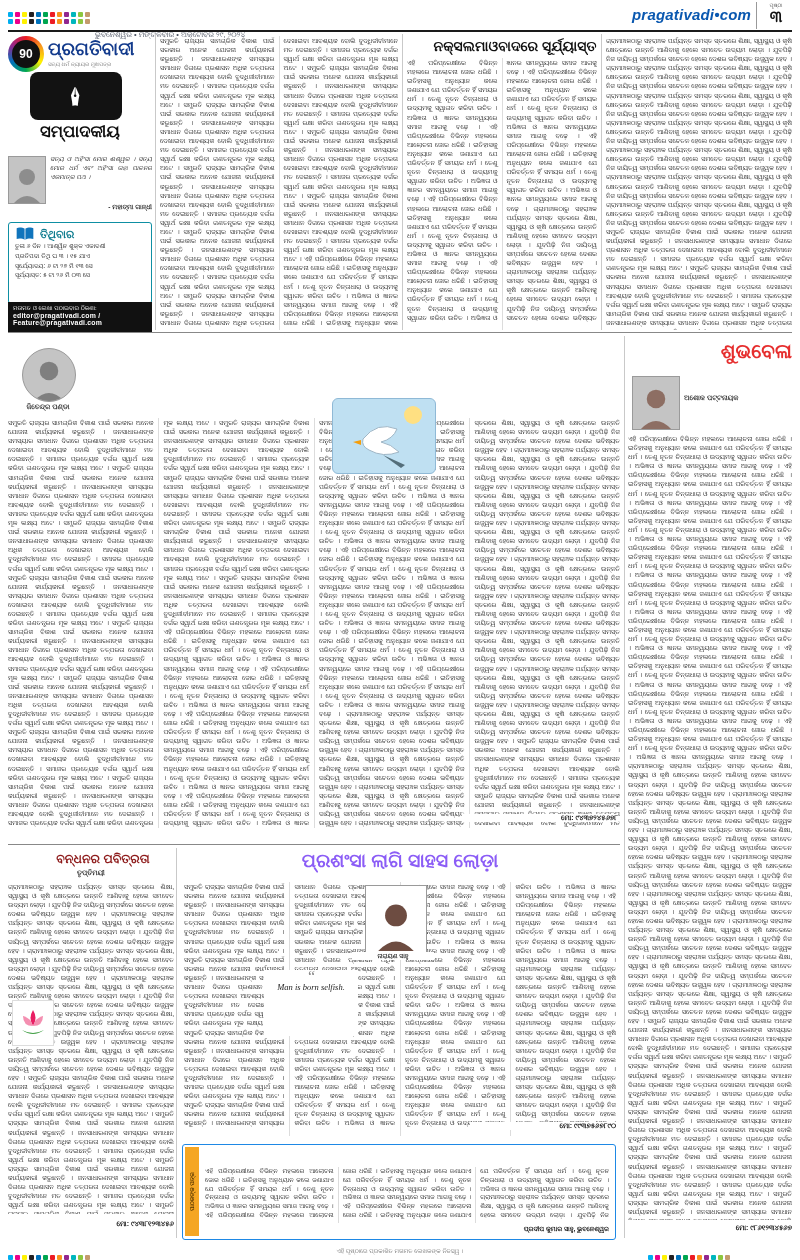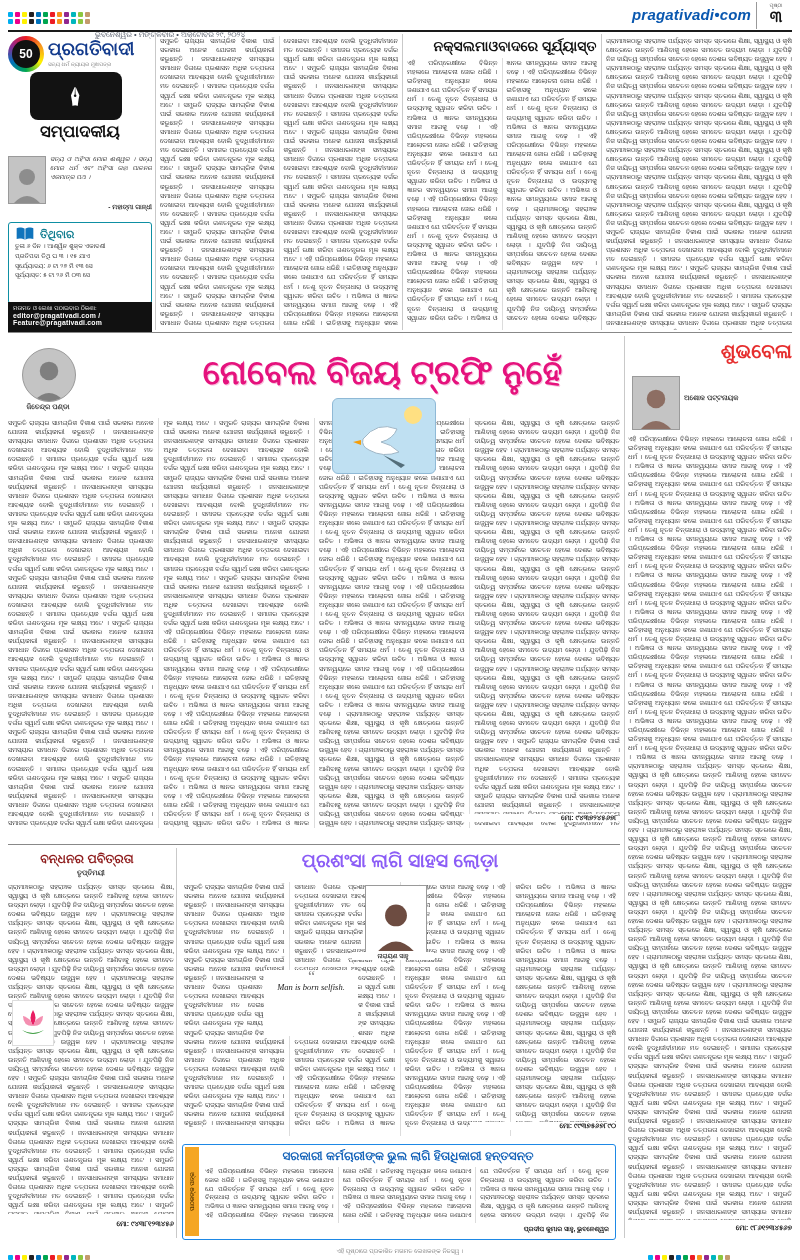--- a/index.html
+++ b/index.html
@@ -72,21 +72,21 @@
   <div class="abs" style="left:8px;top:10px;"><span class="dot" style="background: rgb(0, 174, 239);"></span><span class="dot" style="background: rgb(236, 0, 140);"></span><span class="dot" style="background: rgb(255, 242, 0);"></span><span class="dot" style="background: rgb(35, 31, 32);"></span><span class="dot" style="background: rgb(0, 114, 188);"></span><span class="dot" style="background: rgb(0, 166, 81);"></span><span class="dot" style="background: rgb(237, 28, 36);"></span><span class="dot" style="background: rgb(247, 148, 29);"></span><span class="dot" style="background: rgb(146, 39, 143);"></span><span class="dot" style="background: rgb(0, 183, 189);"></span><span class="dot" style="background: rgb(141, 198, 63);"></span><span class="dot" style="background: rgb(196, 154, 108);"></span></div>
   <div class="abs dateline" style="left:95px;top:8px;width:280px;">ଭୁବନେଶ୍ୱର • ମଙ୍ଗଳବାର • ଅକ୍ଟୋବର ୨୯, ୨୦୨୪</div>
   <div class="abs site" style="left:632px;top:6px;width:118px;">pragativadi•com</div>
   <div class="abs pagebox" style="left:756px;top:2px;width:38px;height:27px;">
     <div class="page-label">ପୃଷ୍ଠା</div>
     <div class="page-num">୩</div>
   </div>
   <div class="abs rule" style="left:8px;top:30px;width:784px;height:2px;"></div>
 
   <div class="abs emblem" style="left:8px;top:36px;">
-    <div class="emblem-inner">50</div>
+    <div class="emblem-inner">90</div>
   </div>
   <div class="abs m-title" style="left:48px;top:40px;width:106px;">ପ୍ରଗତିବାଦୀ</div>
   <div class="abs m-tag" style="left:48px;top:61px;width:106px;">ସତ୍ୟ ଧର୍ମ ନ୍ୟାୟର ମୁଖପତ୍ର</div>
 
   <div class="abs nibbox" style="left:30px;top:72px;width:92px;height:48px;">
     <span class="nib">✒</span>
   </div>
   <div class="abs section-label center" style="left:8px;top:122px;width:144px;">ସମ୍ପାଦକୀୟ</div>
 
   <div class="abs photo" style="left:8px;top:156px;width:36px;height:46px;">
@@ -139,21 +139,20 @@
   <div class="abs" style="left:8px;top:332px;width:784px;height:1px;background:#888;"></div>
 
   <div class="abs photo" style="left:22px;top:348px;width:52px;height:52px;border-radius:50%;">
     <svg width="40" height="44" viewBox="0 0 30 38">
       <circle cx="15" cy="12" r="8" fill="#7f7f7f"></circle>
         <path d="M2 38 q13 -14 26 0 Z" fill="#7f7f7f"></path>
     </svg>
   </div>
   <div class="abs author-name center" style="left:4px;top:403px;width:88px;">ଜିତେନ୍ଦ୍ର ପଣ୍ଡା</div>
 
-  <div class="abs main-headline center" style="left:135px;top:340px;width:495px;height:64px;">ନୋବେଲ ବିଜୟ ଟ୍ରଫି ନୁହେଁ</div>
 
   <div class="abs cartoon" style="left:332px;top:398px;width:102px;height:74px;">
     <svg width="102" height="74" viewBox="0 0 102 74">
       <circle cx="80" cy="16" r="9" fill="#ffe082"></circle>
       <path d="M30 40 q14 -18 34 -10 q-4 10 -16 13 q10 2 18 10 q-16 6 -30 -2 q-8 -4 -6 -11 Z" fill="#ffffff" stroke="#9fb6c6" stroke-width="1"></path>
       <path d="M28 41 l-8 2 l8 3 Z" fill="#f59e0b"></path>
       <path d="M50 56 l22 10 l-4 3 Z" fill="#546e7a"></path>
     </svg>
   </div>
 
@@ -178,21 +177,21 @@
   <div class="abs body-text" style="left:628px;top:434px;width:164px;height:786px;">
     <span>ଏହି ପରିପ୍ରେକ୍ଷୀରେ ବିଭିନ୍ନ ମହଲରେ ଆଲୋଚନା ଜୋର ଧରିଛି । ଇତିହାସକୁ ଅନୁଧ୍ୟାନ କଲେ ଜଣାଯାଏ ଯେ ପରିବର୍ତ୍ତନ ହିଁ ସମୟର ଧର୍ମ । ତେଣୁ ନୂତନ ଚିନ୍ତାଧାରା ଓ ଉଦ୍ୟମକୁ ସ୍ୱାଗତ କରିବା ଉଚିତ । ଅଭିଜ୍ଞତା ଓ ଜ୍ଞାନର ସମନ୍ୱୟରେ ସମାଜ ଆଗକୁ ବଢ଼େ । ଏହି ପରିପ୍ରେକ୍ଷୀରେ ବିଭିନ୍ନ ମହଲରେ ଆଲୋଚନା ଜୋର ଧରିଛି । ଇତିହାସକୁ ଅନୁଧ୍ୟାନ କଲେ ଜଣାଯାଏ ଯେ ପରିବର୍ତ୍ତନ ହିଁ ସମୟର ଧର୍ମ । ତେଣୁ ନୂତନ ଚିନ୍ତାଧାରା ଓ ଉଦ୍ୟମକୁ ସ୍ୱାଗତ କରିବା ଉଚିତ । ଅଭିଜ୍ଞତା ଓ ଜ୍ଞାନର ସମନ୍ୱୟରେ ସମାଜ ଆଗକୁ ବଢ଼େ । ଏହି ପରିପ୍ରେକ୍ଷୀରେ ବିଭିନ୍ନ ମହଲରେ ଆଲୋଚନା ଜୋର ଧରିଛି । ଇତିହାସକୁ ଅନୁଧ୍ୟାନ କଲେ ଜଣାଯାଏ ଯେ ପରିବର୍ତ୍ତନ ହିଁ ସମୟର ଧର୍ମ । ତେଣୁ ନୂତନ ଚିନ୍ତାଧାରା ଓ ଉଦ୍ୟମକୁ ସ୍ୱାଗତ କରିବା ଉଚିତ । ଅଭିଜ୍ଞତା ଓ ଜ୍ଞାନର ସମନ୍ୱୟରେ ସମାଜ ଆଗକୁ ବଢ଼େ । ଏହି ପରିପ୍ରେକ୍ଷୀରେ ବିଭିନ୍ନ ମହଲରେ ଆଲୋଚନା ଜୋର ଧରିଛି । ଇତିହାସକୁ ଅନୁଧ୍ୟାନ କଲେ ଜଣାଯାଏ ଯେ ପରିବର୍ତ୍ତନ ହିଁ ସମୟର ଧର୍ମ । ତେଣୁ ନୂତନ ଚିନ୍ତାଧାରା ଓ ଉଦ୍ୟମକୁ ସ୍ୱାଗତ କରିବା ଉଚିତ । ଅଭିଜ୍ଞତା ଓ ଜ୍ଞାନର ସମନ୍ୱୟରେ ସମାଜ ଆଗକୁ ବଢ଼େ । ଏହି ପରିପ୍ରେକ୍ଷୀରେ ବିଭିନ୍ନ ମହଲରେ ଆଲୋଚନା ଜୋର ଧରିଛି । ଇତିହାସକୁ ଅନୁଧ୍ୟାନ କଲେ ଜଣାଯାଏ ଯେ ପରିବର୍ତ୍ତନ ହିଁ ସମୟର ଧର୍ମ । ତେଣୁ ନୂତନ ଚିନ୍ତାଧାରା ଓ ଉଦ୍ୟମକୁ ସ୍ୱାଗତ କରିବା ଉଚିତ । ଅଭିଜ୍ଞତା ଓ ଜ୍ଞାନର ସମନ୍ୱୟରେ ସମାଜ ଆଗକୁ ବଢ଼େ । ଏହି ପରିପ୍ରେକ୍ଷୀରେ ବିଭିନ୍ନ ମହଲରେ ଆଲୋଚନା ଜୋର ଧରିଛି । ଇତିହାସକୁ ଅନୁଧ୍ୟାନ କଲେ ଜଣାଯାଏ ଯେ ପରିବର୍ତ୍ତନ ହିଁ ସମୟର ଧର୍ମ । ତେଣୁ ନୂତନ ଚିନ୍ତାଧାରା ଓ ଉଦ୍ୟମକୁ ସ୍ୱାଗତ କରିବା ଉଚିତ । ଅଭିଜ୍ଞତା ଓ ଜ୍ଞାନର ସମନ୍ୱୟରେ ସମାଜ ଆଗକୁ ବଢ଼େ । ଏହି ପରିପ୍ରେକ୍ଷୀରେ ବିଭିନ୍ନ ମହଲରେ ଆଲୋଚନା ଜୋର ଧରିଛି । ଇତିହାସକୁ ଅନୁଧ୍ୟାନ କଲେ ଜଣାଯାଏ ଯେ ପରିବର୍ତ୍ତନ ହିଁ ସମୟର ଧର୍ମ । ତେଣୁ ନୂତନ ଚିନ୍ତାଧାରା ଓ ଉଦ୍ୟମକୁ ସ୍ୱାଗତ କରିବା ଉଚିତ । ଅଭିଜ୍ଞତା ଓ ଜ୍ଞାନର ସମନ୍ୱୟରେ ସମାଜ ଆଗକୁ ବଢ଼େ । ଏହି ପରିପ୍ରେକ୍ଷୀରେ ବିଭିନ୍ନ ମହଲରେ ଆଲୋଚନା ଜୋର ଧରିଛି । ଇତିହାସକୁ ଅନୁଧ୍ୟାନ କଲେ ଜଣାଯାଏ ଯେ ପରିବର୍ତ୍ତନ ହିଁ ସମୟର ଧର୍ମ । ତେଣୁ ନୂତନ ଚିନ୍ତାଧାରା ଓ ଉଦ୍ୟମକୁ ସ୍ୱାଗତ କରିବା ଉଚିତ । ଅଭିଜ୍ଞତା ଓ ଜ୍ଞାନର ସମନ୍ୱୟରେ ସମାଜ ଆଗକୁ ବଢ଼େ । ଏହି ପରିପ୍ରେକ୍ଷୀରେ ବିଭିନ୍ନ ମହଲରେ ଆଲୋଚନା ଜୋର ଧରିଛି । ଇତିହାସକୁ ଅନୁଧ୍ୟାନ କଲେ ଜଣାଯାଏ ଯେ ପରିବର୍ତ୍ତନ ହିଁ ସମୟର ଧର୍ମ । ତେଣୁ ନୂତନ ଚିନ୍ତାଧାରା ଓ ଉଦ୍ୟମକୁ ସ୍ୱାଗତ କରିବା ଉଚିତ । ଅଭିଜ୍ଞତା ଓ ଜ୍ଞାନର ସମନ୍ୱୟରେ ସମାଜ ଆଗକୁ ବଢ଼େ । </span>
     <span>ଗ୍ରାମାଞ୍ଚଳଠାରୁ ସହରାଞ୍ଚଳ ପର୍ଯ୍ୟନ୍ତ ସମସ୍ତ ସ୍ତରରେ ଶିକ୍ଷା, ସ୍ୱାସ୍ଥ୍ୟ ଓ କୃଷି କ୍ଷେତ୍ରରେ ଉନ୍ନତି ଆଣିବାକୁ ହେଲେ ସମବେତ ଉଦ୍ୟମ ଲୋଡ଼ା । ଯୁବପିଢ଼ି ନିଜ ଦାୟିତ୍ୱ ସମ୍ପର୍କରେ ସଚେତନ ହେଲେ ଦେଶର ଭବିଷ୍ୟତ ଉଜ୍ଜ୍ୱଳ ହେବ । ଗ୍ରାମାଞ୍ଚଳଠାରୁ ସହରାଞ୍ଚଳ ପର୍ଯ୍ୟନ୍ତ ସମସ୍ତ ସ୍ତରରେ ଶିକ୍ଷା, ସ୍ୱାସ୍ଥ୍ୟ ଓ କୃଷି କ୍ଷେତ୍ରରେ ଉନ୍ନତି ଆଣିବାକୁ ହେଲେ ସମବେତ ଉଦ୍ୟମ ଲୋଡ଼ା । ଯୁବପିଢ଼ି ନିଜ ଦାୟିତ୍ୱ ସମ୍ପର୍କରେ ସଚେତନ ହେଲେ ଦେଶର ଭବିଷ୍ୟତ ଉଜ୍ଜ୍ୱଳ ହେବ । ଗ୍ରାମାଞ୍ଚଳଠାରୁ ସହରାଞ୍ଚଳ ପର୍ଯ୍ୟନ୍ତ ସମସ୍ତ ସ୍ତରରେ ଶିକ୍ଷା, ସ୍ୱାସ୍ଥ୍ୟ ଓ କୃଷି କ୍ଷେତ୍ରରେ ଉନ୍ନତି ଆଣିବାକୁ ହେଲେ ସମବେତ ଉଦ୍ୟମ ଲୋଡ଼ା । ଯୁବପିଢ଼ି ନିଜ ଦାୟିତ୍ୱ ସମ୍ପର୍କରେ ସଚେତନ ହେଲେ ଦେଶର ଭବିଷ୍ୟତ ଉଜ୍ଜ୍ୱଳ ହେବ । ଗ୍ରାମାଞ୍ଚଳଠାରୁ ସହରାଞ୍ଚଳ ପର୍ଯ୍ୟନ୍ତ ସମସ୍ତ ସ୍ତରରେ ଶିକ୍ଷା, ସ୍ୱାସ୍ଥ୍ୟ ଓ କୃଷି କ୍ଷେତ୍ରରେ ଉନ୍ନତି ଆଣିବାକୁ ହେଲେ ସମବେତ ଉଦ୍ୟମ ଲୋଡ଼ା । ଯୁବପିଢ଼ି ନିଜ ଦାୟିତ୍ୱ ସମ୍ପର୍କରେ ସଚେତନ ହେଲେ ଦେଶର ଭବିଷ୍ୟତ ଉଜ୍ଜ୍ୱଳ ହେବ । ଗ୍ରାମାଞ୍ଚଳଠାରୁ ସହରାଞ୍ଚଳ ପର୍ଯ୍ୟନ୍ତ ସମସ୍ତ ସ୍ତରରେ ଶିକ୍ଷା, ସ୍ୱାସ୍ଥ୍ୟ ଓ କୃଷି କ୍ଷେତ୍ରରେ ଉନ୍ନତି ଆଣିବାକୁ ହେଲେ ସମବେତ ଉଦ୍ୟମ ଲୋଡ଼ା । ଯୁବପିଢ଼ି ନିଜ ଦାୟିତ୍ୱ ସମ୍ପର୍କରେ ସଚେତନ ହେଲେ ଦେଶର ଭବିଷ୍ୟତ ଉଜ୍ଜ୍ୱଳ ହେବ । ଗ୍ରାମାଞ୍ଚଳଠାରୁ ସହରାଞ୍ଚଳ ପର୍ଯ୍ୟନ୍ତ ସମସ୍ତ ସ୍ତରରେ ଶିକ୍ଷା, ସ୍ୱାସ୍ଥ୍ୟ ଓ କୃଷି କ୍ଷେତ୍ରରେ ଉନ୍ନତି ଆଣିବାକୁ ହେଲେ ସମବେତ ଉଦ୍ୟମ ଲୋଡ଼ା । ଯୁବପିଢ଼ି ନିଜ ଦାୟିତ୍ୱ ସମ୍ପର୍କରେ ସଚେତନ ହେଲେ ଦେଶର ଭବିଷ୍ୟତ ଉଜ୍ଜ୍ୱଳ ହେବ । ଗ୍ରାମାଞ୍ଚଳଠାରୁ ସହରାଞ୍ଚଳ ପର୍ଯ୍ୟନ୍ତ ସମସ୍ତ ସ୍ତରରେ ଶିକ୍ଷା, ସ୍ୱାସ୍ଥ୍ୟ ଓ କୃଷି କ୍ଷେତ୍ରରେ ଉନ୍ନତି ଆଣିବାକୁ ହେଲେ ସମବେତ ଉଦ୍ୟମ ଲୋଡ଼ା । ଯୁବପିଢ଼ି ନିଜ ଦାୟିତ୍ୱ ସମ୍ପର୍କରେ ସଚେତନ ହେଲେ ଦେଶର ଭବିଷ୍ୟତ ଉଜ୍ଜ୍ୱଳ ହେବ । ଗ୍ରାମାଞ୍ଚଳଠାରୁ ସହରାଞ୍ଚଳ ପର୍ଯ୍ୟନ୍ତ ସମସ୍ତ ସ୍ତରରେ ଶିକ୍ଷା, ସ୍ୱାସ୍ଥ୍ୟ ଓ କୃଷି କ୍ଷେତ୍ରରେ ଉନ୍ନତି ଆଣିବାକୁ ହେଲେ ସମବେତ ଉଦ୍ୟମ ଲୋଡ଼ା । ଯୁବପିଢ଼ି ନିଜ ଦାୟିତ୍ୱ ସମ୍ପର୍କରେ ସଚେତନ ହେଲେ ଦେଶର ଭବିଷ୍ୟତ ଉଜ୍ଜ୍ୱଳ ହେବ । </span>
     <span>ସମ୍ପ୍ରତି ରାଜ୍ୟର ସାମଗ୍ରିକ ବିକାଶ ପାଇଁ ସରକାର ଅନେକ ଯୋଜନା କାର୍ଯ୍ୟକାରୀ କରୁଛନ୍ତି । ଜନସାଧାରଣଙ୍କ ସମସ୍ୟାର ସମାଧାନ ଦିଗରେ ପ୍ରଶାସନ ଅଧିକ ତତ୍ପରତା ଦେଖାଇବା ଆବଶ୍ୟକ ବୋଲି ବୁଦ୍ଧିଜୀବୀମାନେ ମତ ଦେଇଛନ୍ତି । ସମାଜର ପ୍ରତ୍ୟେକ ବର୍ଗର ସ୍ୱାର୍ଥ ରକ୍ଷା କରିବା ଗଣତନ୍ତ୍ରର ମୂଳ ଲକ୍ଷ୍ୟ ଅଟେ । ସମ୍ପ୍ରତି ରାଜ୍ୟର ସାମଗ୍ରିକ ବିକାଶ ପାଇଁ ସରକାର ଅନେକ ଯୋଜନା କାର୍ଯ୍ୟକାରୀ କରୁଛନ୍ତି । ଜନସାଧାରଣଙ୍କ ସମସ୍ୟାର ସମାଧାନ ଦିଗରେ ପ୍ରଶାସନ ଅଧିକ ତତ୍ପରତା ଦେଖାଇବା ଆବଶ୍ୟକ ବୋଲି ବୁଦ୍ଧିଜୀବୀମାନେ ମତ ଦେଇଛନ୍ତି । ସମାଜର ପ୍ରତ୍ୟେକ ବର୍ଗର ସ୍ୱାର୍ଥ ରକ୍ଷା କରିବା ଗଣତନ୍ତ୍ରର ମୂଳ ଲକ୍ଷ୍ୟ ଅଟେ । ସମ୍ପ୍ରତି ରାଜ୍ୟର ସାମଗ୍ରିକ ବିକାଶ ପାଇଁ ସରକାର ଅନେକ ଯୋଜନା କାର୍ଯ୍ୟକାରୀ କରୁଛନ୍ତି । ଜନସାଧାରଣଙ୍କ ସମସ୍ୟାର ସମାଧାନ ଦିଗରେ ପ୍ରଶାସନ ଅଧିକ ତତ୍ପରତା ଦେଖାଇବା ଆବଶ୍ୟକ ବୋଲି ବୁଦ୍ଧିଜୀବୀମାନେ ମତ ଦେଇଛନ୍ତି । ସମାଜର ପ୍ରତ୍ୟେକ ବର୍ଗର ସ୍ୱାର୍ଥ ରକ୍ଷା କରିବା ଗଣତନ୍ତ୍ରର ମୂଳ ଲକ୍ଷ୍ୟ ଅଟେ । ସମ୍ପ୍ରତି ରାଜ୍ୟର ସାମଗ୍ରିକ ବିକାଶ ପାଇଁ ସରକାର ଅନେକ ଯୋଜନା କାର୍ଯ୍ୟକାରୀ କରୁଛନ୍ତି । ଜନସାଧାରଣଙ୍କ ସମସ୍ୟାର ସମାଧାନ ଦିଗରେ ପ୍ରଶାସନ ଅଧିକ ତତ୍ପରତା ଦେଖାଇବା ଆବଶ୍ୟକ ବୋଲି ବୁଦ୍ଧିଜୀବୀମାନେ ମତ ଦେଇଛନ୍ତି । ସମାଜର ପ୍ରତ୍ୟେକ ବର୍ଗର ସ୍ୱାର୍ଥ ରକ୍ଷା କରିବା ଗଣତନ୍ତ୍ରର ମୂଳ ଲକ୍ଷ୍ୟ ଅଟେ । ସମ୍ପ୍ରତି ରାଜ୍ୟର ସାମଗ୍ରିକ ବିକାଶ ପାଇଁ ସରକାର ଅନେକ ଯୋଜନା କାର୍ଯ୍ୟକାରୀ କରୁଛନ୍ତି । ଜନସାଧାରଣଙ୍କ ସମସ୍ୟାର ସମାଧାନ ଦିଗରେ ପ୍ରଶାସନ ଅଧିକ ତତ୍ପରତା ଦେଖାଇବା ଆବଶ୍ୟକ ବୋଲି ବୁଦ୍ଧିଜୀବୀମାନେ ମତ ଦେଇଛନ୍ତି । ସମାଜର ପ୍ରତ୍ୟେକ ବର୍ଗର ସ୍ୱାର୍ଥ ରକ୍ଷା କରିବା ଗଣତନ୍ତ୍ରର ମୂଳ ଲକ୍ଷ୍ୟ ଅଟେ । ସମ୍ପ୍ରତି ରାଜ୍ୟର ସାମଗ୍ରିକ ବିକାଶ ପାଇଁ ସରକାର ଅନେକ ଯୋଜନା କାର୍ଯ୍ୟକାରୀ କରୁଛନ୍ତି । ଜନସାଧାରଣଙ୍କ ସମସ୍ୟାର ସମାଧାନ ଦିଗରେ ପ୍ରଶାସନ ଅଧିକ ତତ୍ପରତା ଦେଖାଇବା ଆବଶ୍ୟକ ବୋଲି ବୁଦ୍ଧିଜୀବୀମାନେ ମତ ଦେଇଛନ୍ତି । ସମାଜର ପ୍ରତ୍ୟେକ ବର୍ଗର ସ୍ୱାର୍ଥ ରକ୍ଷା କରିବା ଗଣତନ୍ତ୍ରର ମୂଳ ଲକ୍ଷ୍ୟ ଅଟେ । ସମ୍ପ୍ରତି ରାଜ୍ୟର ସାମଗ୍ରିକ ବିକାଶ ପାଇଁ ସରକାର ଅନେକ ଯୋଜନା କାର୍ଯ୍ୟକାରୀ କରୁଛନ୍ତି । ଜନସାଧାରଣଙ୍କ ସମସ୍ୟାର ସମାଧାନ ଦିଗରେ ପ୍ରଶାସନ ଅଧିକ ତତ୍ପରତା ଦେଖାଇବା ଆବଶ୍ୟକ ବୋଲି ବୁଦ୍ଧିଜୀବୀମାନେ ମତ ଦେଇଛନ୍ତି । ସମାଜର ପ୍ରତ୍ୟେକ ବର୍ଗର ସ୍ୱାର୍ଥ ରକ୍ଷା କରିବା ଗଣତନ୍ତ୍ରର ମୂଳ ଲକ୍ଷ୍ୟ ଅଟେ । ସମ୍ପ୍ରତି ରାଜ୍ୟର ସାମଗ୍ରିକ ବିକାଶ ପାଇଁ ସରକାର ଅନେକ ଯୋଜନା କାର୍ଯ୍ୟକାରୀ କରୁଛନ୍ତି । ଜନସାଧାରଣଙ୍କ ସମସ୍ୟାର ସମାଧାନ ଦିଗରେ ପ୍ରଶାସନ ଅଧିକ ତତ୍ପରତା ଦେଖାଇବା ଆବଶ୍ୟକ ବୋଲି ବୁଦ୍ଧିଜୀବୀମାନେ ମତ ଦେଇଛନ୍ତି । ସମାଜର ପ୍ରତ୍ୟେକ ବର୍ଗର ସ୍ୱାର୍ଥ ରକ୍ଷା କରିବା ଗଣତନ୍ତ୍ରର ମୂଳ ଲକ୍ଷ୍ୟ ଅଟେ । </span>
   </div>
   <div class="abs credit overlay" style="left:628px;top:1224px;width:164px;">ମୋ: ୯୮୬୧୨୩୪୫୬୭</div>
 
   <div class="abs" style="left:8px;top:844px;width:612px;height:1px;background:#888;"></div>
 
   <div class="abs vrule" style="left:176px;top:848px;height:390px;"></div>
-  <div class="abs bn-head center" style="left:4px;top:852px;width:166px;">ବନ୍ଧନର ପବିତ୍ରତା</div>
+  <div class="abs bn-head center" style="left:20px;top:852px;width:166px;">ବନ୍ଧନର ପବିତ୍ରତା</div>
   <div class="abs author-name center" style="left:8px;top:869px;width:166px;">ତୃପ୍ତିମୟୀ</div>
   <div class="abs body-text" style="left:8px;top:882px;width:166px;height:332px;">
     <span>ଗ୍ରାମାଞ୍ଚଳଠାରୁ ସହରାଞ୍ଚଳ ପର୍ଯ୍ୟନ୍ତ ସମସ୍ତ ସ୍ତରରେ ଶିକ୍ଷା, ସ୍ୱାସ୍ଥ୍ୟ ଓ କୃଷି କ୍ଷେତ୍ରରେ ଉନ୍ନତି ଆଣିବାକୁ ହେଲେ ସମବେତ ଉଦ୍ୟମ ଲୋଡ଼ା । ଯୁବପିଢ଼ି ନିଜ ଦାୟିତ୍ୱ ସମ୍ପର୍କରେ ସଚେତନ ହେଲେ ଦେଶର ଭବିଷ୍ୟତ ଉଜ୍ଜ୍ୱଳ ହେବ । ଗ୍ରାମାଞ୍ଚଳଠାରୁ ସହରାଞ୍ଚଳ ପର୍ଯ୍ୟନ୍ତ ସମସ୍ତ ସ୍ତରରେ ଶିକ୍ଷା, ସ୍ୱାସ୍ଥ୍ୟ ଓ କୃଷି କ୍ଷେତ୍ରରେ ଉନ୍ନତି ଆଣିବାକୁ ହେଲେ ସମବେତ ଉଦ୍ୟମ ଲୋଡ଼ା । ଯୁବପିଢ଼ି ନିଜ ଦାୟିତ୍ୱ ସମ୍ପର୍କରେ ସଚେତନ ହେଲେ ଦେଶର ଭବିଷ୍ୟତ ଉଜ୍ଜ୍ୱଳ ହେବ । ଗ୍ରାମାଞ୍ଚଳଠାରୁ ସହରାଞ୍ଚଳ ପର୍ଯ୍ୟନ୍ତ ସମସ୍ତ ସ୍ତରରେ ଶିକ୍ଷା, ସ୍ୱାସ୍ଥ୍ୟ ଓ କୃଷି କ୍ଷେତ୍ରରେ ଉନ୍ନତି ଆଣିବାକୁ ହେଲେ ସମବେତ ଉଦ୍ୟମ ଲୋଡ଼ା । ଯୁବପିଢ଼ି ନିଜ ଦାୟିତ୍ୱ ସମ୍ପର୍କରେ ସଚେତନ ହେଲେ ଦେଶର ଭବିଷ୍ୟତ ଉଜ୍ଜ୍ୱଳ ହେବ । ଗ୍ରାମାଞ୍ଚଳଠାରୁ ସହରାଞ୍ଚଳ ପର୍ଯ୍ୟନ୍ତ ସମସ୍ତ ସ୍ତରରେ ଶିକ୍ଷା, ସ୍ୱାସ୍ଥ୍ୟ ଓ କୃଷି କ୍ଷେତ୍ରରେ ଉନ୍ନତି ଆଣିବାକୁ ହେଲେ ସମବେତ ଉଦ୍ୟମ ଲୋଡ଼ା । ଯୁବପିଢ଼ି ନିଜ ଦାୟିତ୍ୱ ସମ୍ପର୍କରେ ସଚେତନ ହେଲେ ଦେଶର ଭବିଷ୍ୟତ ଉଜ୍ଜ୍ୱଳ ହେବ । ଗ୍ରାମାଞ୍ଚଳଠାରୁ ସହରାଞ୍ଚଳ ପର୍ଯ୍ୟନ୍ତ ସମସ୍ତ ସ୍ତରରେ ଶିକ୍ଷା, ସ୍ୱାସ୍ଥ୍ୟ ଓ କୃଷି କ୍ଷେତ୍ରରେ ଉନ୍ନତି ଆଣିବାକୁ ହେଲେ ସମବେତ ଉଦ୍ୟମ ଲୋଡ଼ା । ଯୁବପିଢ଼ି ନିଜ ଦାୟିତ୍ୱ ସମ୍ପର୍କରେ ସଚେତନ ହେଲେ ଦେଶର ଭବିଷ୍ୟତ ଉଜ୍ଜ୍ୱଳ ହେବ । ଗ୍ରାମାଞ୍ଚଳଠାରୁ ସହରାଞ୍ଚଳ ପର୍ଯ୍ୟନ୍ତ ସମସ୍ତ ସ୍ତରରେ ଶିକ୍ଷା, ସ୍ୱାସ୍ଥ୍ୟ ଓ କୃଷି କ୍ଷେତ୍ରରେ ଉନ୍ନତି ଆଣିବାକୁ ହେଲେ ସମବେତ ଉଦ୍ୟମ ଲୋଡ଼ା । ଯୁବପିଢ଼ି ନିଜ ଦାୟିତ୍ୱ ସମ୍ପର୍କରେ ସଚେତନ ହେଲେ ଦେଶର ଭବିଷ୍ୟତ ଉଜ୍ଜ୍ୱଳ ହେବ । </span>
     <span>ସମ୍ପ୍ରତି ରାଜ୍ୟର ସାମଗ୍ରିକ ବିକାଶ ପାଇଁ ସରକାର ଅନେକ ଯୋଜନା କାର୍ଯ୍ୟକାରୀ କରୁଛନ୍ତି । ଜନସାଧାରଣଙ୍କ ସମସ୍ୟାର ସମାଧାନ ଦିଗରେ ପ୍ରଶାସନ ଅଧିକ ତତ୍ପରତା ଦେଖାଇବା ଆବଶ୍ୟକ ବୋଲି ବୁଦ୍ଧିଜୀବୀମାନେ ମତ ଦେଇଛନ୍ତି । ସମାଜର ପ୍ରତ୍ୟେକ ବର୍ଗର ସ୍ୱାର୍ଥ ରକ୍ଷା କରିବା ଗଣତନ୍ତ୍ରର ମୂଳ ଲକ୍ଷ୍ୟ ଅଟେ । ସମ୍ପ୍ରତି ରାଜ୍ୟର ସାମଗ୍ରିକ ବିକାଶ ପାଇଁ ସରକାର ଅନେକ ଯୋଜନା କାର୍ଯ୍ୟକାରୀ କରୁଛନ୍ତି । ଜନସାଧାରଣଙ୍କ ସମସ୍ୟାର ସମାଧାନ ଦିଗରେ ପ୍ରଶାସନ ଅଧିକ ତତ୍ପରତା ଦେଖାଇବା ଆବଶ୍ୟକ ବୋଲି ବୁଦ୍ଧିଜୀବୀମାନେ ମତ ଦେଇଛନ୍ତି । ସମାଜର ପ୍ରତ୍ୟେକ ବର୍ଗର ସ୍ୱାର୍ଥ ରକ୍ଷା କରିବା ଗଣତନ୍ତ୍ରର ମୂଳ ଲକ୍ଷ୍ୟ ଅଟେ । ସମ୍ପ୍ରତି ରାଜ୍ୟର ସାମଗ୍ରିକ ବିକାଶ ପାଇଁ ସରକାର ଅନେକ ଯୋଜନା କାର୍ଯ୍ୟକାରୀ କରୁଛନ୍ତି । ଜନସାଧାରଣଙ୍କ ସମସ୍ୟାର ସମାଧାନ ଦିଗରେ ପ୍ରଶାସନ ଅଧିକ ତତ୍ପରତା ଦେଖାଇବା ଆବଶ୍ୟକ ବୋଲି ବୁଦ୍ଧିଜୀବୀମାନେ ମତ ଦେଇଛନ୍ତି । ସମାଜର ପ୍ରତ୍ୟେକ ବର୍ଗର ସ୍ୱାର୍ଥ ରକ୍ଷା କରିବା ଗଣତନ୍ତ୍ରର ମୂଳ ଲକ୍ଷ୍ୟ ଅଟେ । ସମ୍ପ୍ରତି ରାଜ୍ୟର ସାମଗ୍ରିକ ବିକାଶ ପାଇଁ ସରକାର ଅନେକ ଯୋଜନା କାର୍ଯ୍ୟକାରୀ କରୁଛନ୍ତି । ଜନସାଧାରଣଙ୍କ ସମସ୍ୟାର ସମାଧାନ ଦିଗରେ ପ୍ରଶାସନ ଅଧିକ ତତ୍ପରତା ଦେଖାଇବା ଆବଶ୍ୟକ ବୋଲି ବୁଦ୍ଧିଜୀବୀମାନେ ମତ ଦେଇଛନ୍ତି । ସମାଜର ପ୍ରତ୍ୟେକ ବର୍ଗର ସ୍ୱାର୍ଥ ରକ୍ଷା କରିବା ଗଣତନ୍ତ୍ରର ମୂଳ ଲକ୍ଷ୍ୟ ଅଟେ । ସମ୍ପ୍ରତି ରାଜ୍ୟର ସାମଗ୍ରିକ ବିକାଶ ପାଇଁ ସରକାର ଅନେକ ଯୋଜନା କାର୍ଯ୍ୟକାରୀ କରୁଛନ୍ତି । ଜନସାଧାରଣଙ୍କ ସମସ୍ୟାର ସମାଧାନ ଦିଗରେ ପ୍ରଶାସନ ଅଧିକ ତତ୍ପରତା ଦେଖାଇବା ଆବଶ୍ୟକ ବୋଲି ବୁଦ୍ଧିଜୀବୀମାନେ ମତ ଦେଇଛନ୍ତି । ସମାଜର ପ୍ରତ୍ୟେକ ବର୍ଗର ସ୍ୱାର୍ଥ ରକ୍ଷା କରିବା ଗଣତନ୍ତ୍ରର ମୂଳ ଲକ୍ଷ୍ୟ ଅଟେ । ସମ୍ପ୍ରତି ରାଜ୍ୟର ସାମଗ୍ରିକ ବିକାଶ ପାଇଁ ସରକାର ଅନେକ ଯୋଜନା କାର୍ଯ୍ୟକାରୀ କରୁଛନ୍ତି । ଜନସାଧାରଣଙ୍କ ସମସ୍ୟାର ସମାଧାନ ଦିଗରେ ପ୍ରଶାସନ ଅଧିକ ତତ୍ପରତା ଦେଖାଇବା ଆବଶ୍ୟକ ବୋଲି ବୁଦ୍ଧିଜୀବୀମାନେ ମତ ଦେଇଛନ୍ତି । ସମାଜର ପ୍ରତ୍ୟେକ ବର୍ଗର ସ୍ୱାର୍ଥ ରକ୍ଷା କରିବା ଗଣତନ୍ତ୍ରର ମୂଳ ଲକ୍ଷ୍ୟ ଅଟେ । </span>
   </div>
   <div class="abs overlay" style="left:12px;top:1000px;width:40px;height:44px;border:1px solid #ddd;display:flex;align-items:center;justify-content:center;">
     <svg width="30" height="34" viewBox="0 0 30 34">
       <path d="M15 4 q5 8 0 16 q-5 -8 0 -16 Z" fill="#e91e63"></path>
       <path d="M5 10 q8 2 10 10 q-10 0 -10 -10 Z" fill="#f48fb1"></path>
       <path d="M25 10 q-8 2 -10 10 q10 0 10 -10 Z" fill="#f48fb1"></path>
@@ -215,21 +214,20 @@
   </div>
   <div class="abs author-name center overlay" style="left:352px;top:952px;width:82px;font-size:6.3px;">ନାରାୟଣ ସାହୁ</div>
   <div class="abs pullquote overlay" style="left:264px;top:970px;width:90px;height:62px;padding:2px;">
     <span class="pq-mark">“</span>
     <span>Man is born selfish.</span>
   </div>
   <div class="abs credit overlay" style="left:470px;top:1122px;width:146px;">ମୋ: ୯୯୩୭୫୬୭୮୯୦</div>
 
   <div class="abs letters-box" style="left:182px;top:1144px;width:434px;height:96px;">
     <div class="lt-tab abs" style="left:2px;top:2px;width:14px;height:89px;">ପାଠକଙ୍କ ପତ୍ର</div>
-    <div class="lt-head center abs" style="left:22px;top:4px;width:406px;">ସରକାରୀ କର୍ମଚାରୀଙ୍କ ଭୁଲ ଲାଗି ହିତାଧିକାରୀ ହନ୍ତସନ୍ତ</div>
     <div class="body-text cols3 abs" style="left:22px;top:22px;width:404px;height:56px;font-size:6.3px;">
       <span>ଏହି ପରିପ୍ରେକ୍ଷୀରେ ବିଭିନ୍ନ ମହଲରେ ଆଲୋଚନା ଜୋର ଧରିଛି । ଇତିହାସକୁ ଅନୁଧ୍ୟାନ କଲେ ଜଣାଯାଏ ଯେ ପରିବର୍ତ୍ତନ ହିଁ ସମୟର ଧର୍ମ । ତେଣୁ ନୂତନ ଚିନ୍ତାଧାରା ଓ ଉଦ୍ୟମକୁ ସ୍ୱାଗତ କରିବା ଉଚିତ । ଅଭିଜ୍ଞତା ଓ ଜ୍ଞାନର ସମନ୍ୱୟରେ ସମାଜ ଆଗକୁ ବଢ଼େ । ଏହି ପରିପ୍ରେକ୍ଷୀରେ ବିଭିନ୍ନ ମହଲରେ ଆଲୋଚନା ଜୋର ଧରିଛି । ଇତିହାସକୁ ଅନୁଧ୍ୟାନ କଲେ ଜଣାଯାଏ ଯେ ପରିବର୍ତ୍ତନ ହିଁ ସମୟର ଧର୍ମ । ତେଣୁ ନୂତନ ଚିନ୍ତାଧାରା ଓ ଉଦ୍ୟମକୁ ସ୍ୱାଗତ କରିବା ଉଚିତ । ଅଭିଜ୍ଞତା ଓ ଜ୍ଞାନର ସମନ୍ୱୟରେ ସମାଜ ଆଗକୁ ବଢ଼େ । ଏହି ପରିପ୍ରେକ୍ଷୀରେ ବିଭିନ୍ନ ମହଲରେ ଆଲୋଚନା ଜୋର ଧରିଛି । ଇତିହାସକୁ ଅନୁଧ୍ୟାନ କଲେ ଜଣାଯାଏ ଯେ ପରିବର୍ତ୍ତନ ହିଁ ସମୟର ଧର୍ମ । ତେଣୁ ନୂତନ ଚିନ୍ତାଧାରା ଓ ଉଦ୍ୟମକୁ ସ୍ୱାଗତ କରିବା ଉଚିତ । ଅଭିଜ୍ଞତା ଓ ଜ୍ଞାନର ସମନ୍ୱୟରେ ସମାଜ ଆଗକୁ ବଢ଼େ । </span>
       <span>ଗ୍ରାମାଞ୍ଚଳଠାରୁ ସହରାଞ୍ଚଳ ପର୍ଯ୍ୟନ୍ତ ସମସ୍ତ ସ୍ତରରେ ଶିକ୍ଷା, ସ୍ୱାସ୍ଥ୍ୟ ଓ କୃଷି କ୍ଷେତ୍ରରେ ଉନ୍ନତି ଆଣିବାକୁ ହେଲେ ସମବେତ ଉଦ୍ୟମ ଲୋଡ଼ା । ଯୁବପିଢ଼ି ନିଜ ଦାୟିତ୍ୱ ସମ୍ପର୍କରେ ସଚେତନ ହେଲେ ଦେଶର ଭବିଷ୍ୟତ ଉଜ୍ଜ୍ୱଳ ହେବ । ଗ୍ରାମାଞ୍ଚଳଠାରୁ ସହରାଞ୍ଚଳ ପର୍ଯ୍ୟନ୍ତ ସମସ୍ତ ସ୍ତରରେ ଶିକ୍ଷା, ସ୍ୱାସ୍ଥ୍ୟ ଓ କୃଷି କ୍ଷେତ୍ରରେ ଉନ୍ନତି ଆଣିବାକୁ ହେଲେ ସମବେତ ଉଦ୍ୟମ ଲୋଡ଼ା । ଯୁବପିଢ଼ି ନିଜ ଦାୟିତ୍ୱ ସମ୍ପର୍କରେ ସଚେତନ ହେଲେ ଦେଶର ଭବିଷ୍ୟତ ଉଜ୍ଜ୍ୱଳ ହେବ । </span>
     </div>
     <div class="credit abs" style="left:226px;top:80px;width:200px;font-size:6.5px;">ପ୍ରଦୀପ କୁମାର ସାହୁ, ଭୁବନେଶ୍ୱର</div>
   </div>
 
   <div class="abs" style="left:8px;top:1246px;"><span class="dot" style="background: rgb(0, 174, 239);"></span><span class="dot" style="background: rgb(236, 0, 140);"></span><span class="dot" style="background: rgb(255, 242, 0);"></span><span class="dot" style="background: rgb(35, 31, 32);"></span><span class="dot" style="background: rgb(0, 114, 188);"></span><span class="dot" style="background: rgb(0, 166, 81);"></span><span class="dot" style="background: rgb(237, 28, 36);"></span><span class="dot" style="background: rgb(247, 148, 29);"></span><span class="dot" style="background: rgb(146, 39, 143);"></span><span class="dot" style="background: rgb(0, 183, 189);"></span><span class="dot" style="background: rgb(141, 198, 63);"></span><span class="dot" style="background: rgb(196, 154, 108);"></span></div>
   <div class="abs" style="left:8px;top:1252px;"></div>
   <div class="abs foot-note center" style="left:290px;top:1248px;width:220px;">ଏହି ପୃଷ୍ଠାରେ ପ୍ରକାଶିତ ମତାମତ ଲେଖକଙ୍କ ନିଜସ୍ୱ ।</div>

